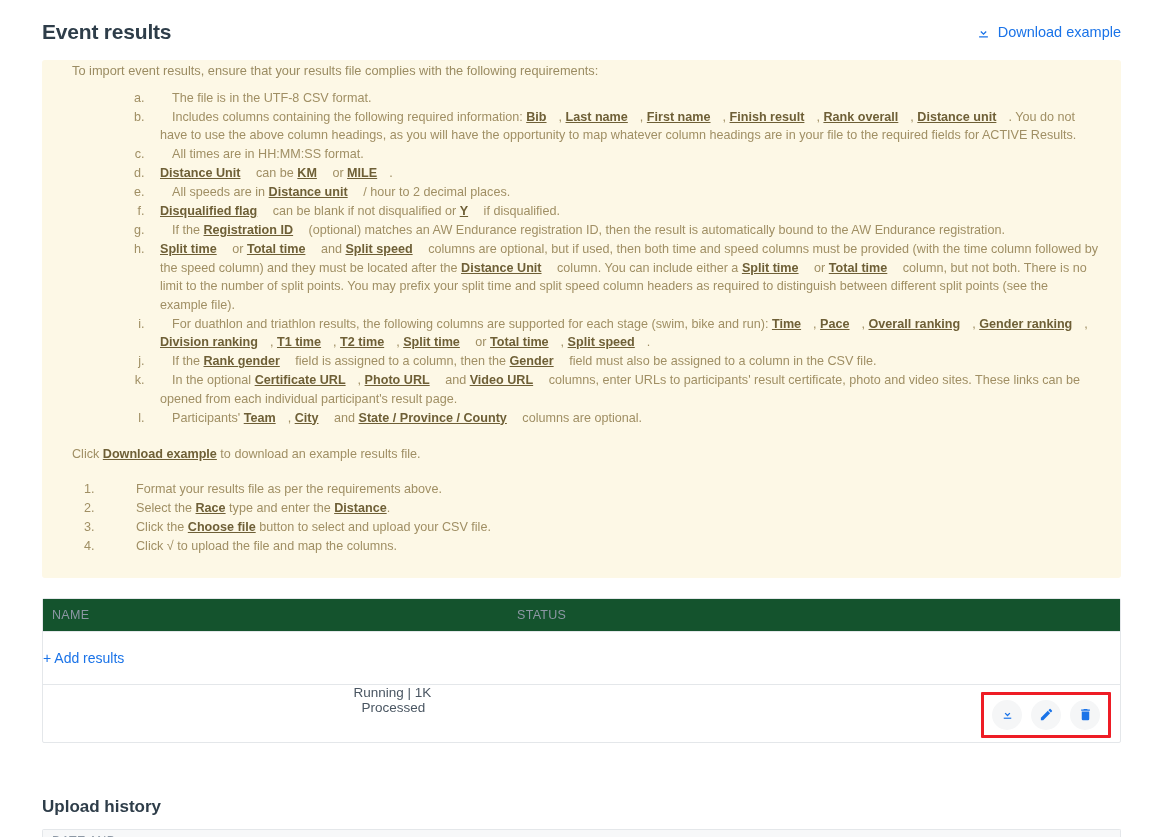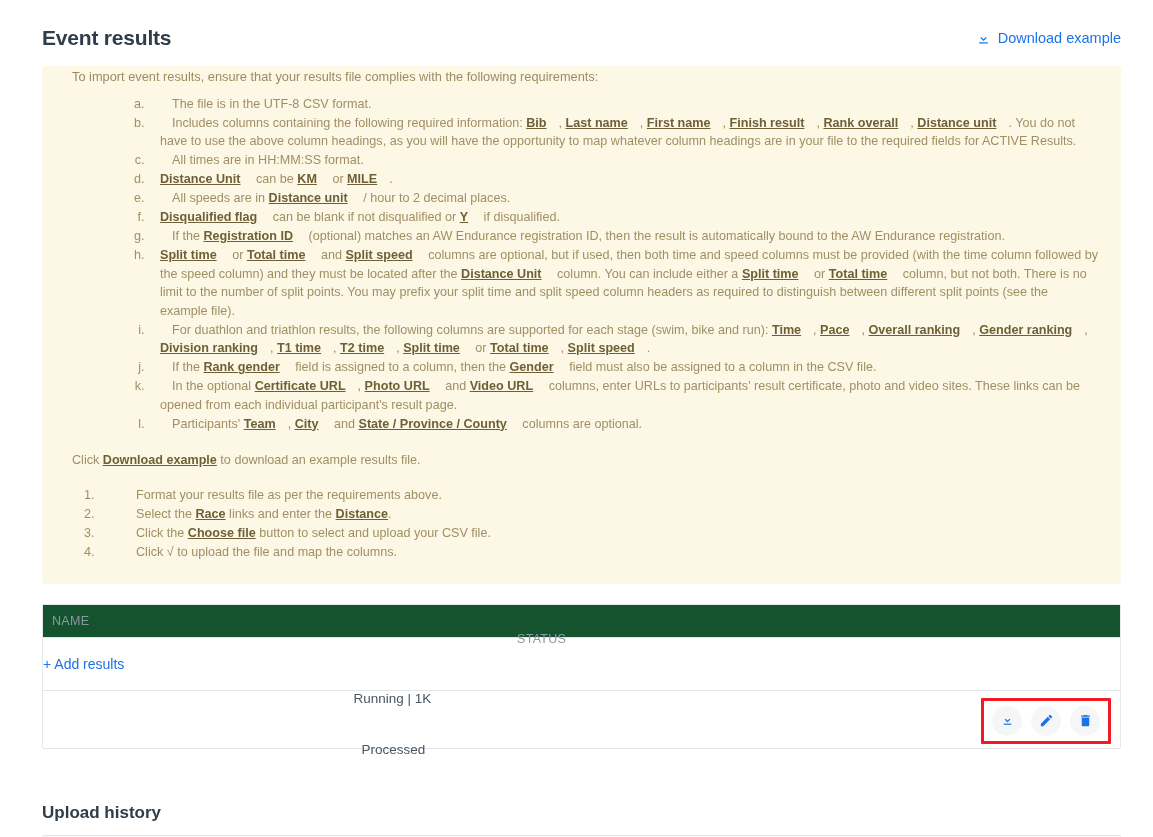--- a/index.html
+++ b/index.html
@@ -20,21 +20,21 @@
     box-sizing: border-box;
     width: 1153px;
   }
 
   
   .page-header {
     display: flex;
     align-items: center;
     justify-content: space-between;
     height: 52px;
-    padding-top: 12px;
+    padding-top: 6px;
   }
   .page-title {
     font-size: 21px;
     font-weight: bold;
     color: #2e3d49;
     letter-spacing: -0.2px;
     margin: 0;
   }
   .download-example {
     display: flex;
@@ -104,21 +104,21 @@
     display: flex;
     background: #14532d;
     border-bottom: 1px solid #e4e7ea;
     height: 32px;
     align-items: center;
     font-size: 12.5px;
     color: #8c97a4;
     letter-spacing: 0.3px;
   }
   .rt-col-name { width: 474px; padding-left: 9px; box-sizing: border-box; }
-  .rt-col-status { width: 440px; box-sizing: border-box; margin-top: 36px; }
+  .rt-col-status { width: 440px; box-sizing: border-box; }
   .rt-col-actions { flex: 1; }
 
   .rt-addrow {
     height: 52px;
     display: flex;
     align-items: center;
     justify-content: flex-start;
     border-bottom: 1px solid #e4e7ea;
   }
   .add-results {
@@ -217,21 +217,21 @@
         <li><span>If the </span><b>Registration ID</b><span> (optional) matches an AW Endurance registration ID, then the result is automatically bound to the AW Endurance registration.</span></li>
         <li><b>Split time</b><span> or </span><b>Total time</b><span> and </span><b>Split speed</b><span> columns are optional, but if used, then both time and speed columns must be provided (with the time column followed by the speed column) and they must be located after the </span><b>Distance Unit</b><span> column. You can include either a </span><b>Split time</b><span> or </span><b>Total time</b><span> column, but not both. There is no limit to the number of split points. You may prefix your split time and split speed column headers as required to distinguish between different split points (see the example file).</span></li>
         <li><span>For duathlon and triathlon results, the following columns are supported for each stage (swim, bike and run): </span><b>Time</b><span>, </span><b>Pace</b><span>, </span><b>Overall ranking</b><span>, </span><b>Gender ranking</b><span>, </span><b>Division ranking</b><span>, </span><b>T1 time</b><span>, </span><b>T2 time</b><span>, </span><b>Split time</b><span> or </span><b>Total time</b><span>, </span><b>Split speed</b><span>.</span></li>
         <li><span>If the </span><b>Rank gender</b><span> field is assigned to a column, then the </span><b>Gender</b><span> field must also be assigned to a column in the CSV file.</span></li>
         <li><span>In the optional </span><b>Certificate URL</b><span>, </span><b>Photo URL</b><span> and </span><b>Video URL</b><span> columns, enter URLs to participants' result certificate, photo and video sites. These links can be opened from each individual participant's result page.</span></li>
         <li><span>Participants' </span><b>Team</b><span>, </span><b>City</b><span> and </span><b>State / Province / County</b><span> columns are optional.</span></li>
       </ol>
     <p class="closing" id="closing-line"><span>Click </span><b>Download example</b><span> to download an example results file.</span></p>
     <ol class="numeric" id="steps-list">
         <li><span>Format your results file as per the requirements above.</span></li>
-        <li><span>Select the </span><b>Race</b><span> links and enter the </span><b>Distance</b><span>.</span></li>
+        <li><span>Select the </span><b>Race</b><span> type and enter the </span><b>Distance</b><span>.</span></li>
         <li><span>Click the </span><b>Choose file</b><span> button to select and upload your CSV file.</span></li>
         <li><span>Click √  to upload the file and map the columns.</span></li>
       </ol>
   </div>
 
   <div class="results-card">
     <div class="rt-head">
       <div class="rt-col-name">NAME</div>
       <div class="rt-col-status">STATUS</div>
       <div class="rt-col-actions"></div>

